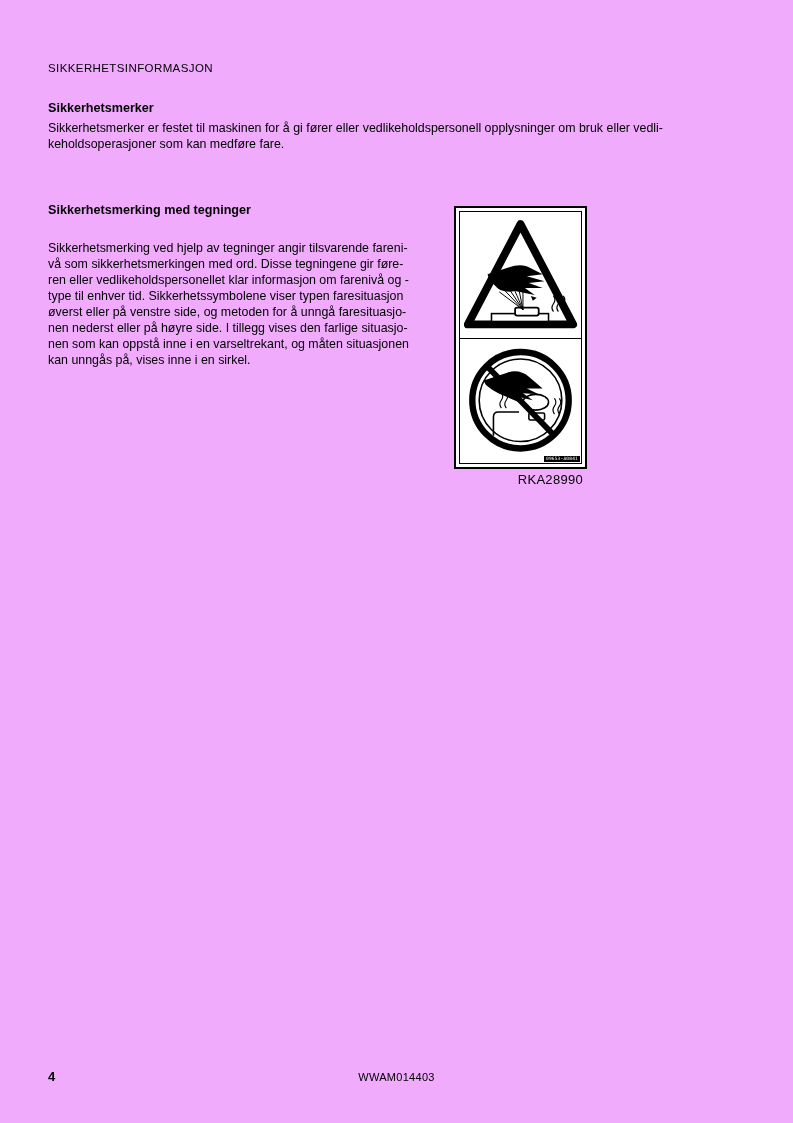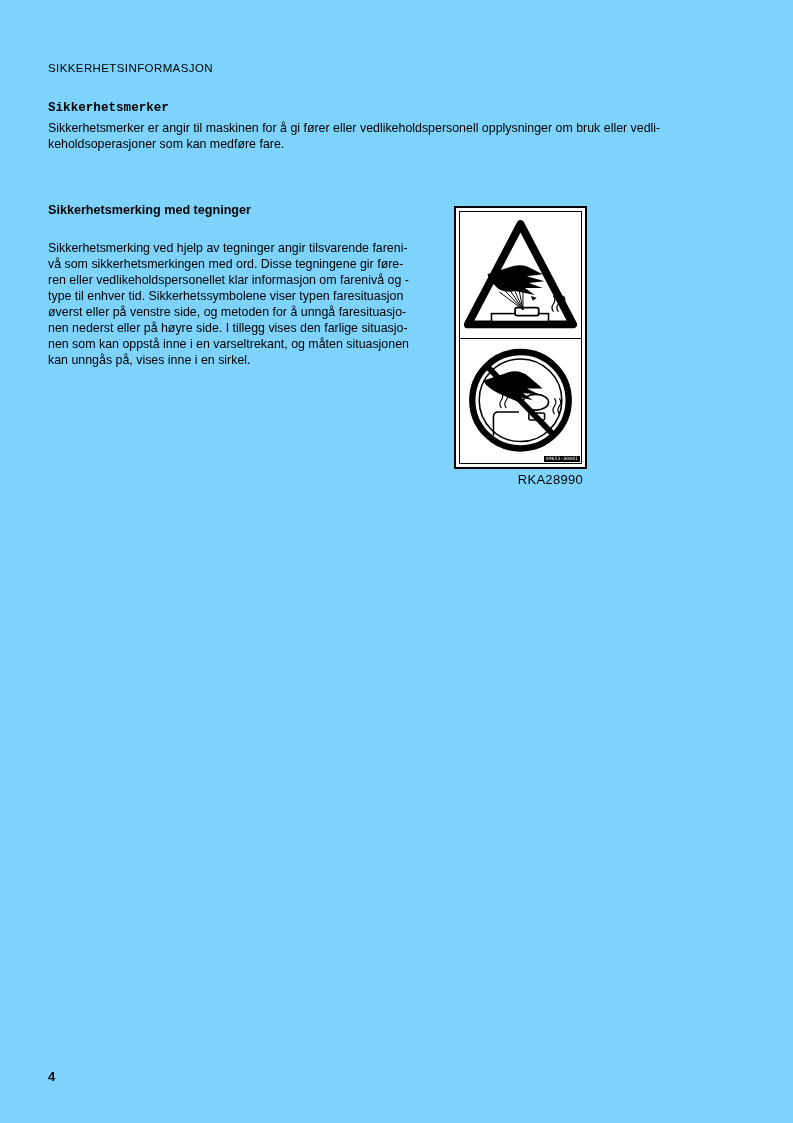--- a/index.html
+++ b/index.html
@@ -1,40 +1,40 @@
 <!DOCTYPE html>
 <html><head>
 <meta charset="utf-8">
 <style>
   html,body{margin:0;padding:0;background:#e8e8e8;}
   .page{
     position:relative;
     width:793px;height:1123px;
-    background:#7dd3fc;
+    background:#f0abfc;
     font-family:"Liberation Sans","DejaVu Sans",sans-serif;
     color:#000;
     overflow:hidden;
     margin:0 auto;
   }
   .running-header{
     position:absolute;left:48px;top:62px;
     font-size:11.5px;letter-spacing:0.4px;
   }
   .sec-heading{
     position:absolute;left:48px;
     font-size:12.6px;font-weight:bold;
   }
   .body-par{
     position:absolute;left:48px;
     font-size:12.4px;line-height:16px;
     white-space:pre-line;
   }
   #par1{top:120px;width:700px;}
   #par2{top:158px;width:700px;}
-  #h1{top:101px;font-family:Liberation Mono, monospace;}
+  #h1{top:101px;}
   #h2{top:203px;}
   #par3{top:224px;width:398px;margin-top:16px;}
 
   .watermark{
     position:absolute;left:320px;top:303px;
     font-size:25px;font-weight:bold;letter-spacing:-0.4px;
     color:#121212;white-space:nowrap;z-index:5;
   }
 
   .figure{
@@ -72,21 +72,21 @@
   }
 </style>
 </head>
 <body>
 
 <div class="page">
 
   <div class="running-header">SIKKERHETSINFORMASJON</div>
 
   <div id="h1" class="sec-heading">Sikkerhetsmerker</div>
-  <div id="par1" class="body-par">Sikkerhetsmerker er angir til maskinen for å gi fører eller vedlikeholdspersonell opplysninger om bruk eller vedli-
+  <div id="par1" class="body-par">Sikkerhetsmerker er festet til maskinen for å gi fører eller vedlikeholdspersonell opplysninger om bruk eller vedli-
 keholdsoperasjoner som kan medføre fare.</div>
 
   <div id="h2" class="sec-heading">Sikkerhetsmerking med tegninger</div>
   <div id="par3" class="body-par">Sikkerhetsmerking ved hjelp av tegninger angir tilsvarende fareni-
 vå som sikkerhetsmerkingen med ord. Disse tegningene gir føre-
 ren eller vedlikeholdspersonellet klar informasjon om farenivå og -
 type til enhver tid. Sikkerhetssymbolene viser typen faresituasjon
 øverst eller på venstre side, og metoden for å unngå faresituasjo-
 nen nederst eller på høyre side. I tillegg vises den farlige situasjo-
 nen som kan oppstå inne i en varseltrekant, og måten situasjonen
@@ -149,14 +149,15 @@
         </svg>
       </div>
 
       <div class="pn-strip">09653-A0841</div>
     </div>
   </div>
 
   <div class="fig-caption">RKA28990</div>
 
   <div class="page-number">4</div>
+  <div class="doc-code">WWAM014403</div>
 
 </div>
 
 </body></html>

